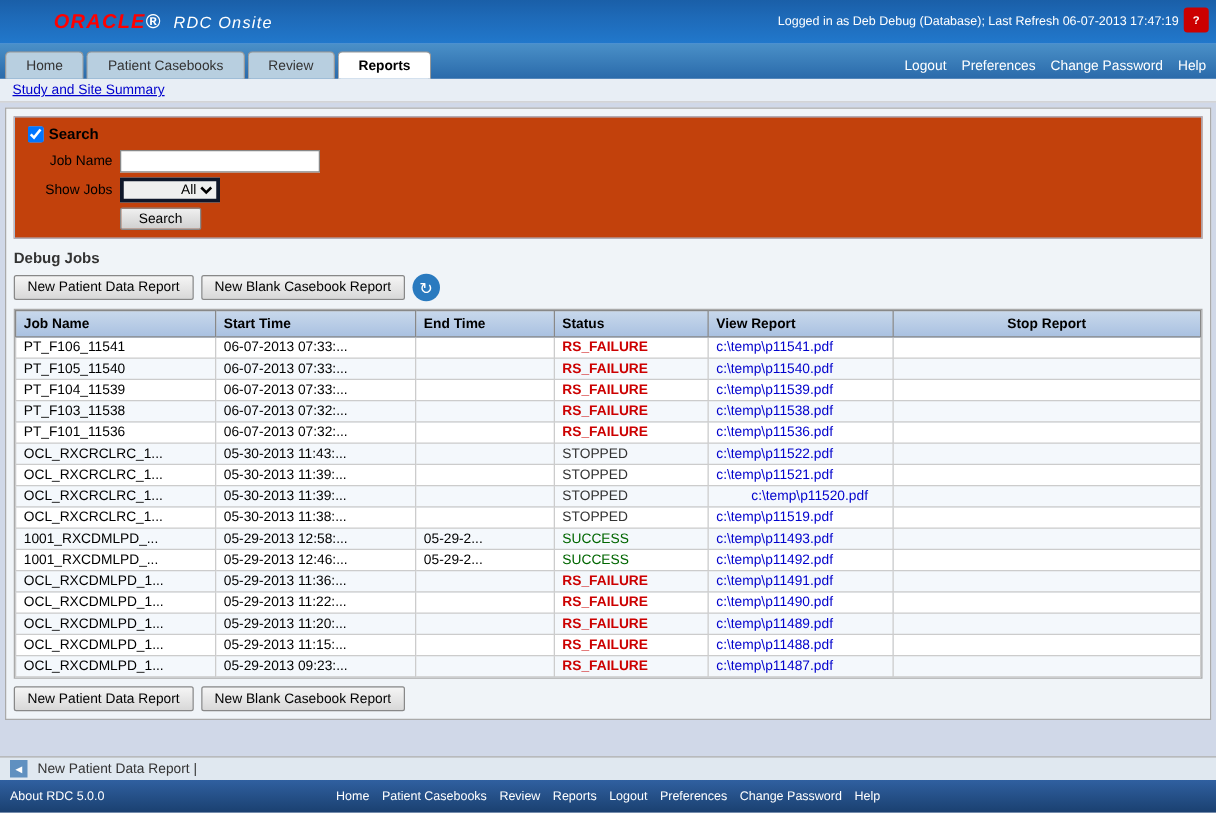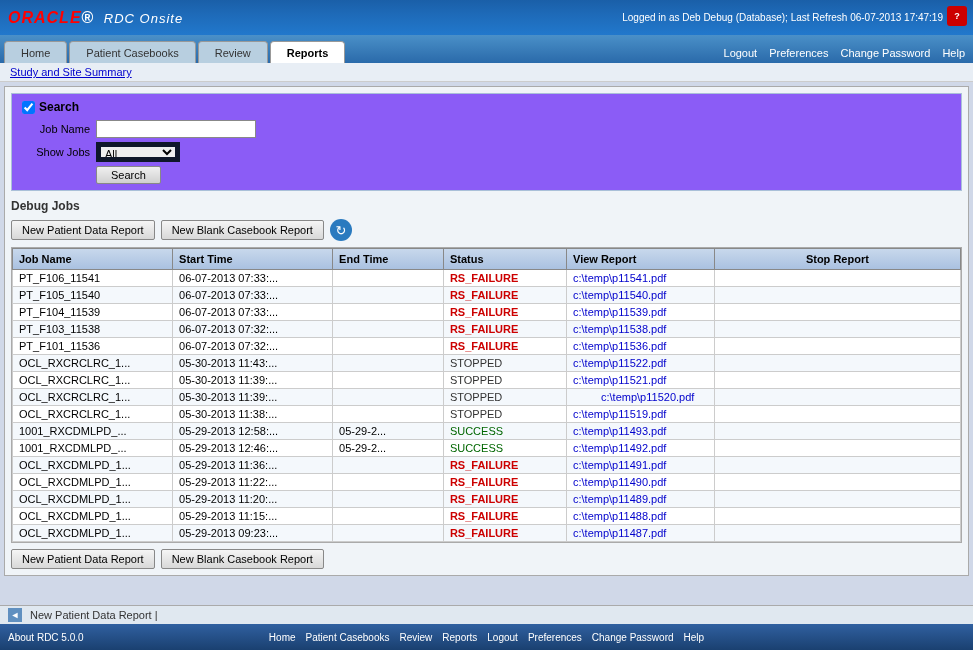--- a/index.html
+++ b/index.html
@@ -12,20 +12,21 @@
       display: flex;
       align-items: center;
       padding: 0 8px;
       position: relative;
     }
     #header .logo {
       color: white;
       font-size: 16px;
       font-weight: bold;
       letter-spacing: 1px;
+      margin-left: 35px;
     }
     #header .logo span { color: #ff0000; font-style: italic; }
     #header .logo .rdc { color: white; font-weight: normal; font-size: 13px; margin-left: 4px; }
     #header .session-info {
       position: absolute;
       right: 30px;
       color: white;
       font-size: 10px;
     }
     #header .corner-icon {
@@ -96,21 +97,21 @@
     
     #main {
       background: #f0f4f8;
       margin: 4px;
       border: 1px solid #aaa;
       padding: 6px;
     }
 
     
     .search-section {
-      background: #8b5cf6;
+      background: #c2410c;
       border: 1px solid #aac0d8;
       padding: 6px 10px;
       margin-bottom: 8px;
     }
     .search-header {
       display: flex;
       align-items: center;
       gap: 4px;
       margin-bottom: 6px;
       font-weight: bold;
@@ -126,21 +127,22 @@
     .search-row input[type=text] {
       width: 160px;
       height: 18px;
       border: 1px solid #888;
       font-size: 11px;
       padding: 1px 3px;
     }
     .search-row select {
       height: 20px;
       font-size: 11px;
-      border: 5px solid #0f172a;
+      border: 3px solid #0f172a;
+      text-align: right;
     }
     .search-btn-row {
       margin-left: 74px;
       margin-top: 4px;
     }
     .btn-search {
       padding: 2px 14px;
       font-size: 11px;
       background: linear-gradient(180deg, #f0f0f0, #d0d0d0);
       border: 1px solid #888;

